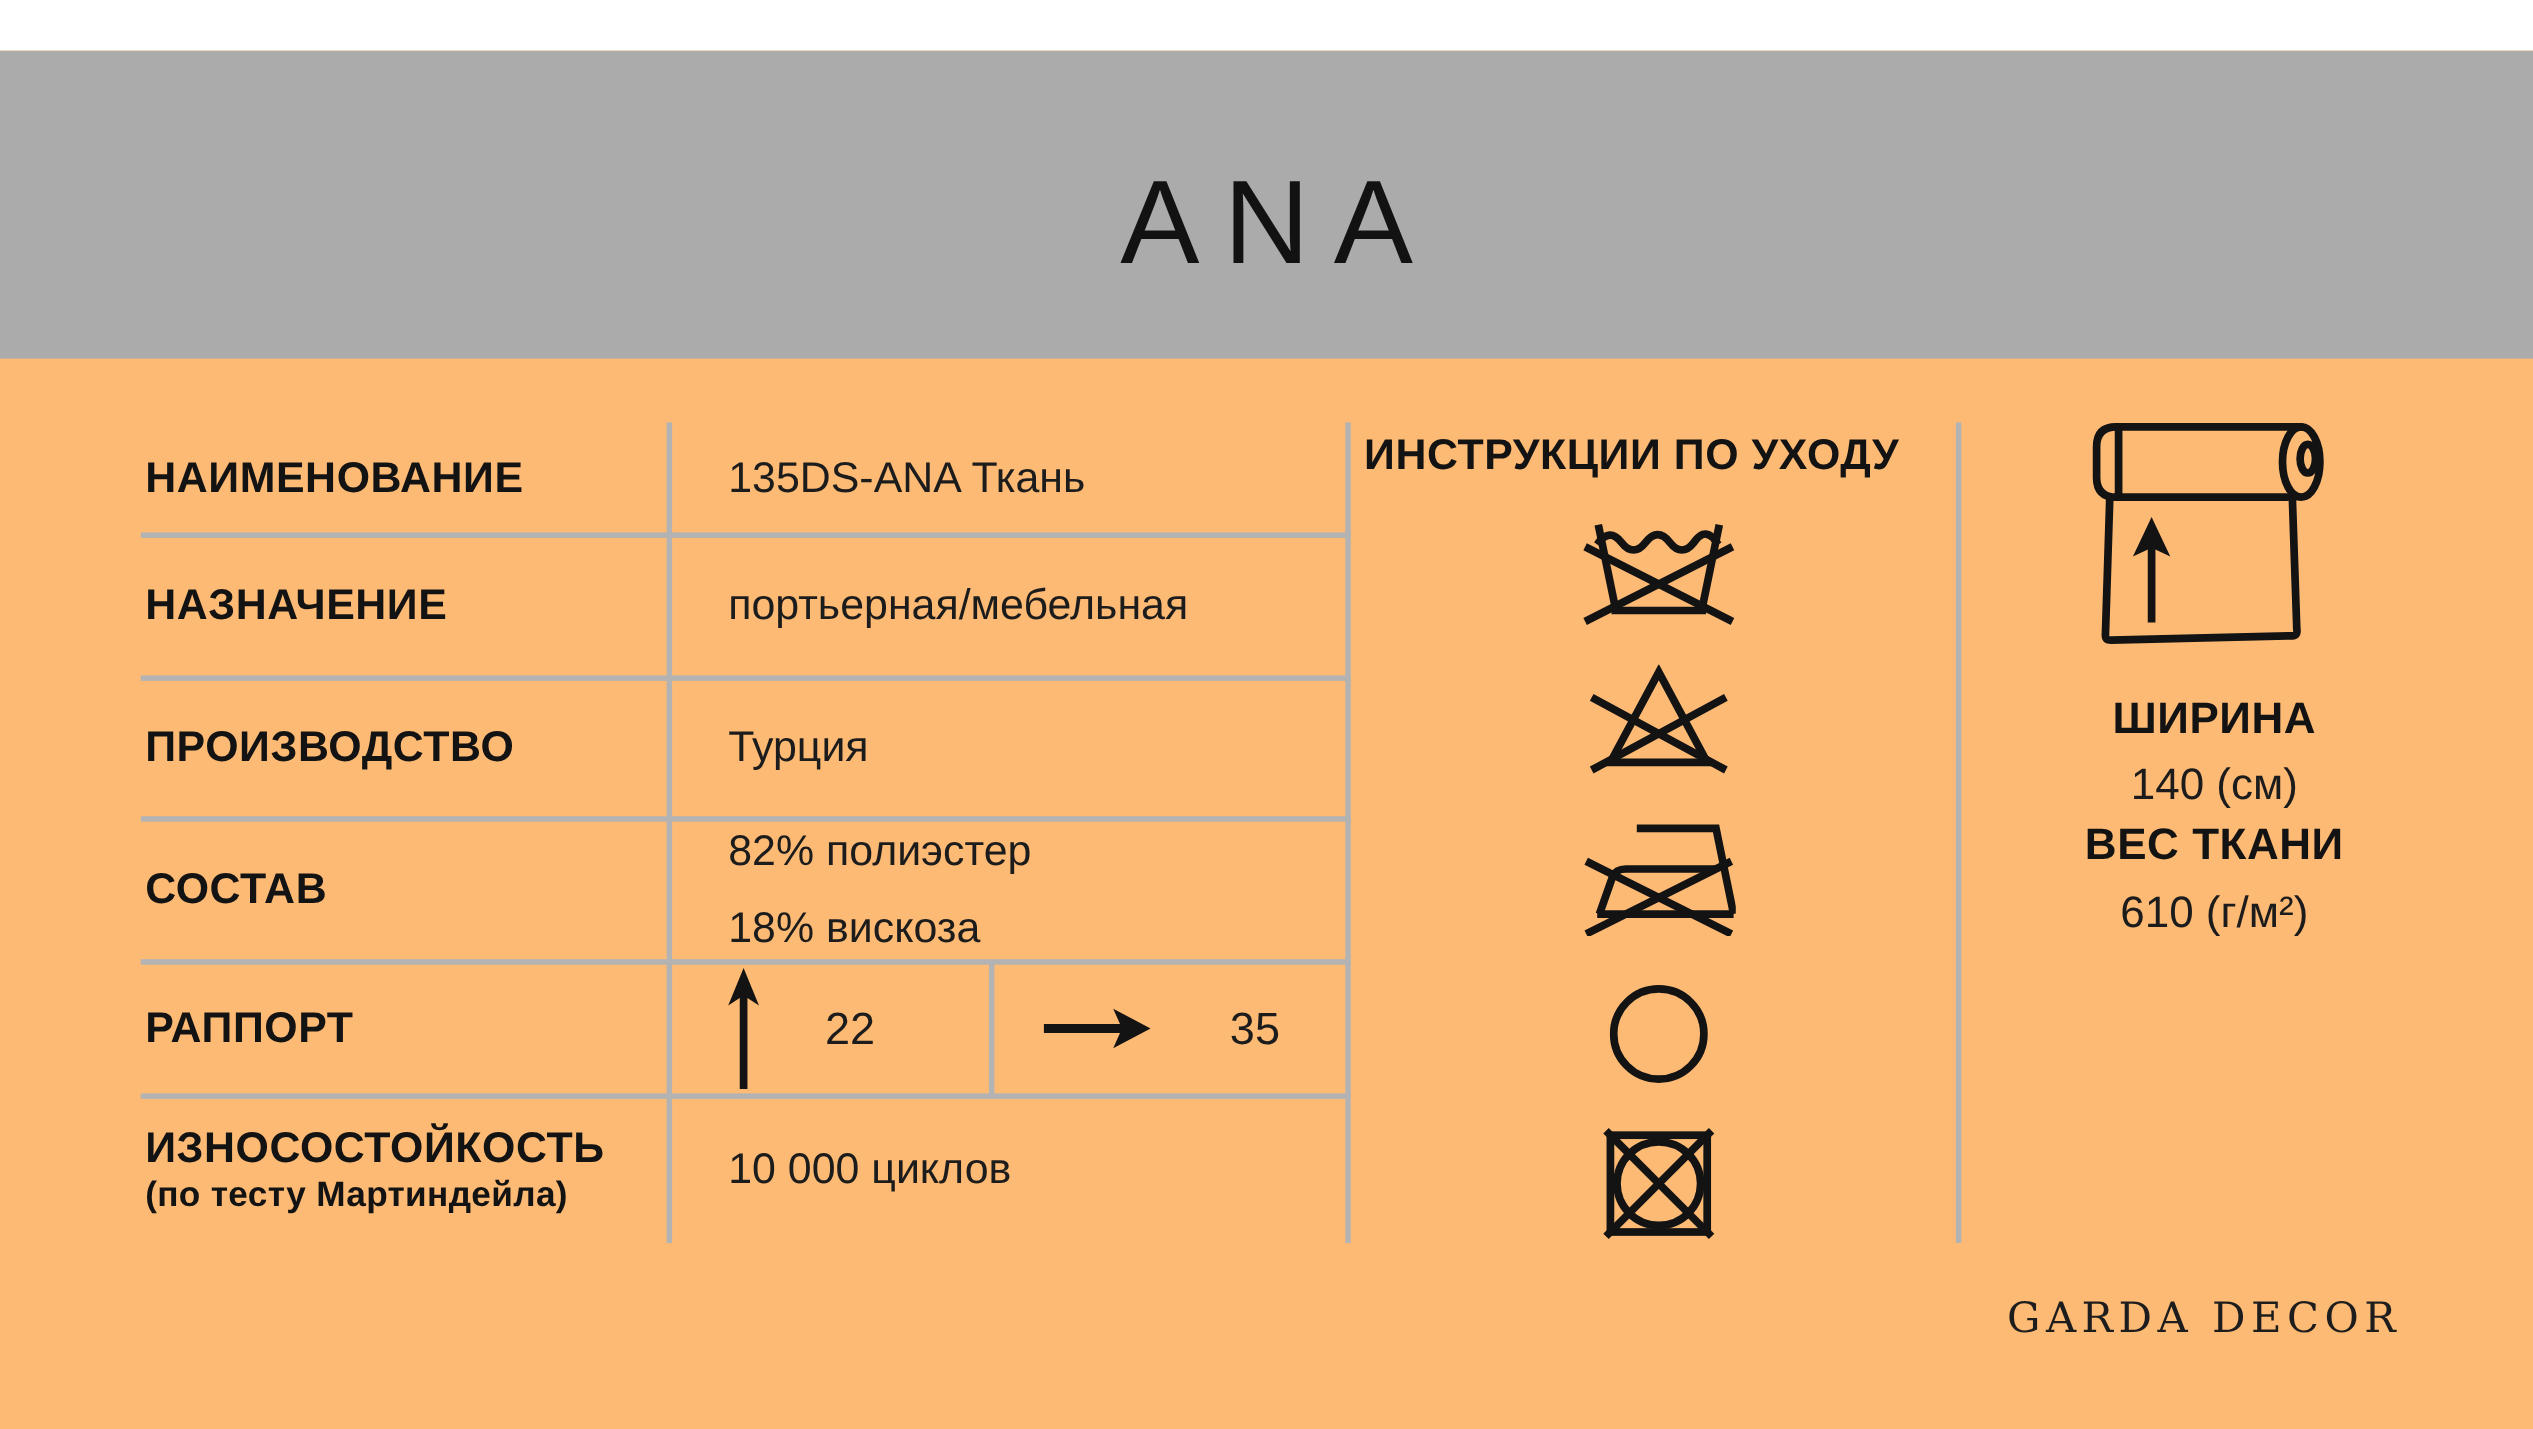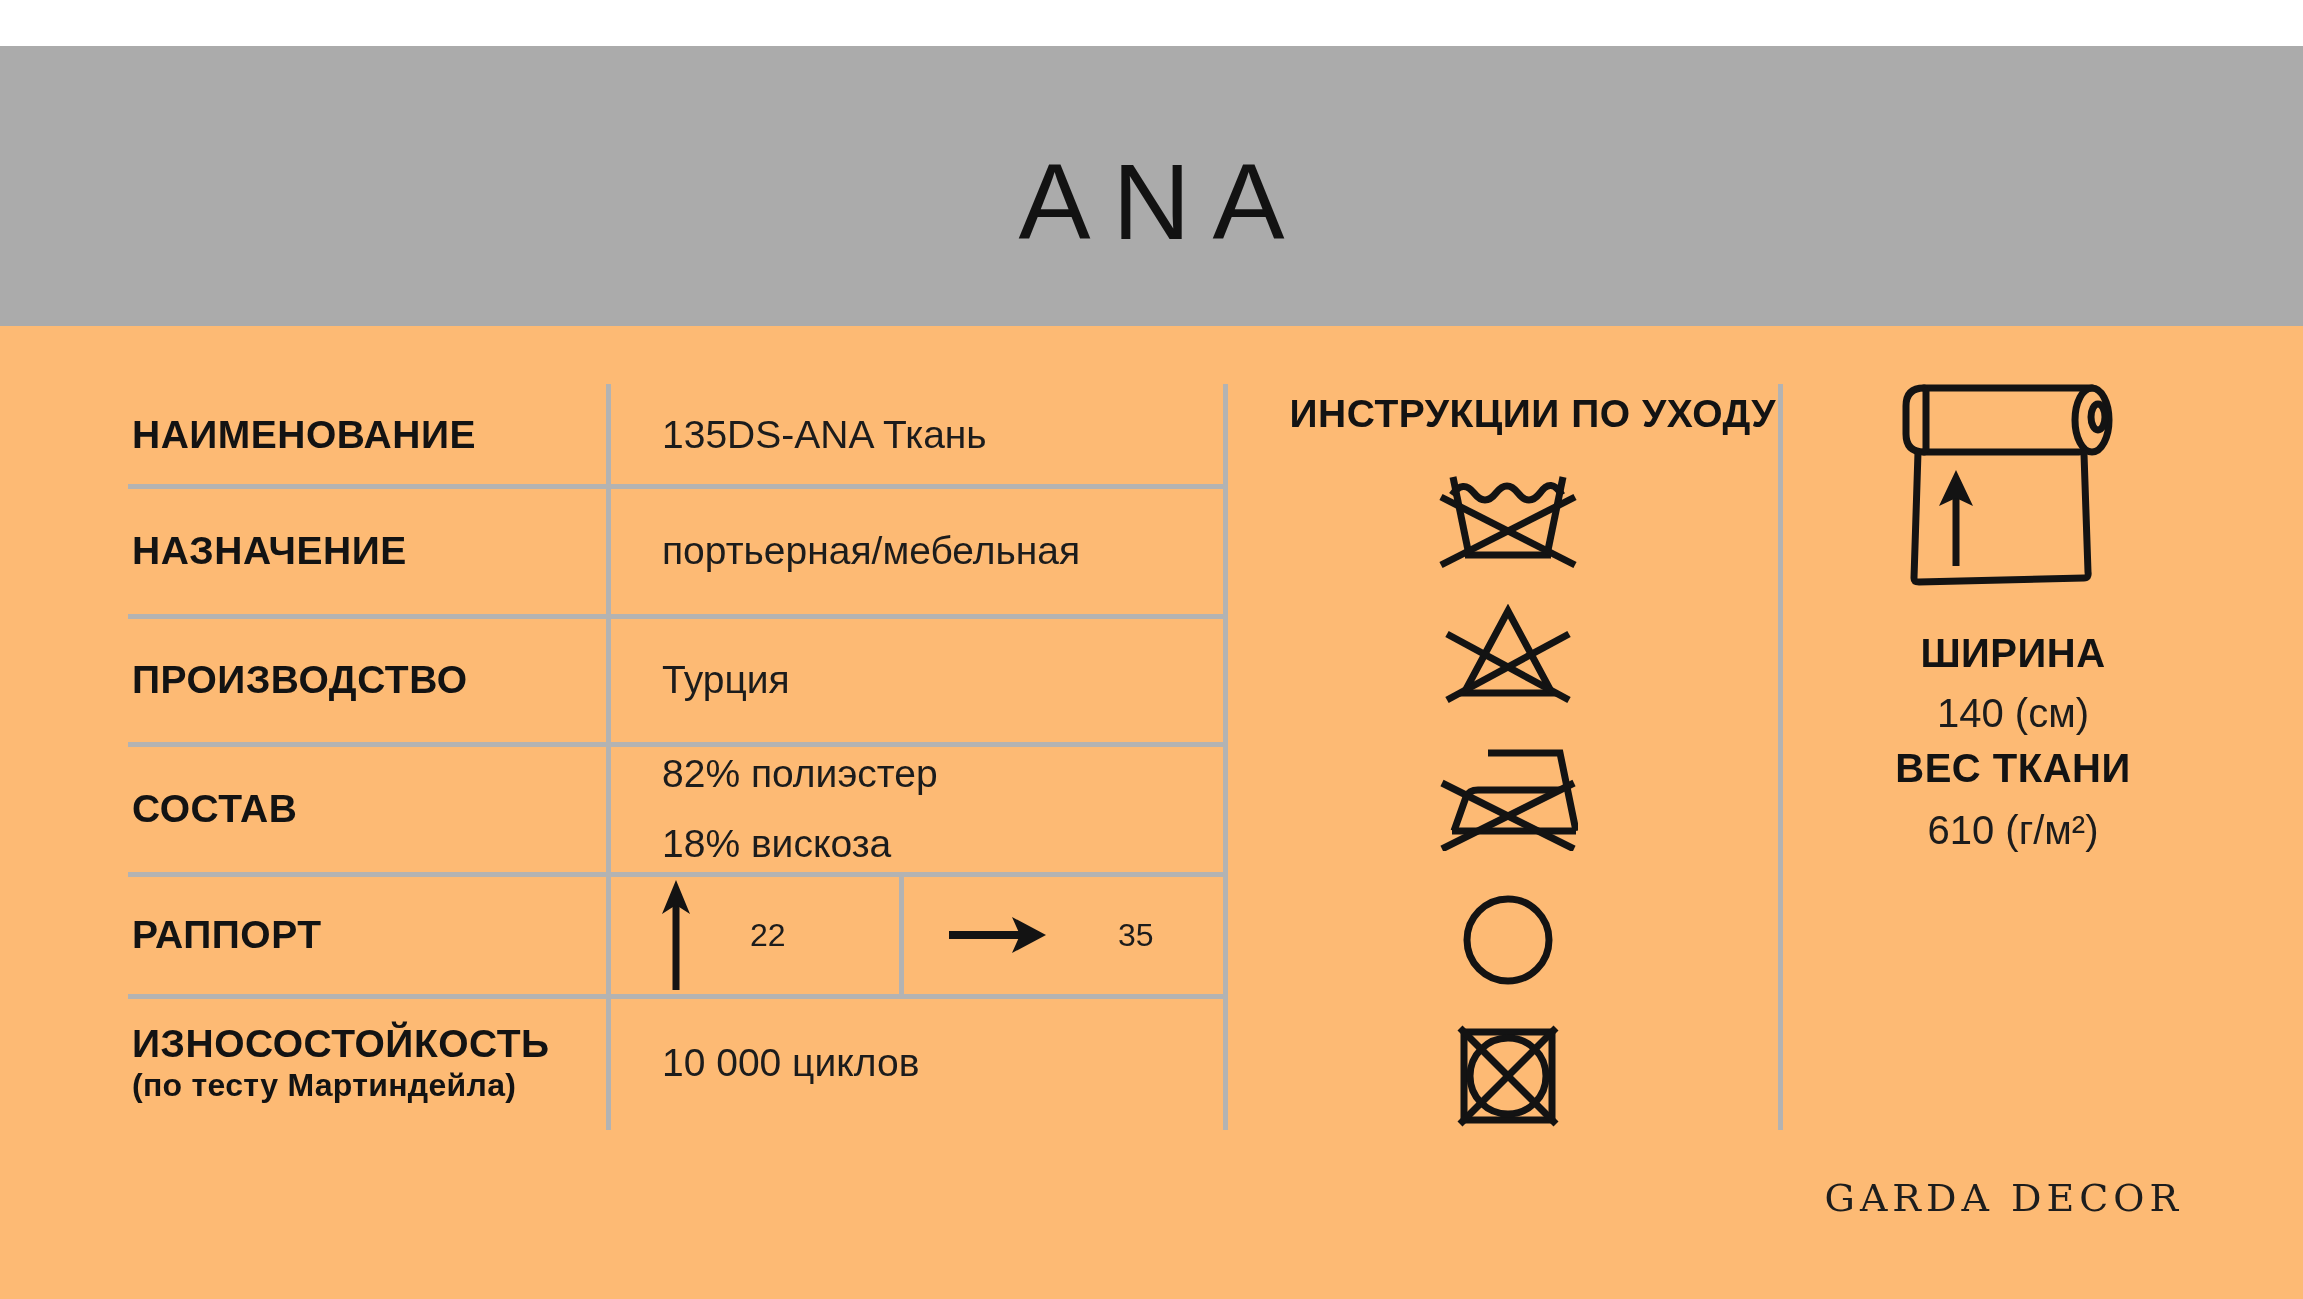--- a/index.html
+++ b/index.html
@@ -44,27 +44,27 @@
   .r1{top:338px;height:102px;}
   .r2{top:440px;height:130px;align-items:center;}
   .r3{top:570px;height:128px;}
   .r4{top:698px;height:130px;}
   .r5{top:828px;height:122px;}
   .r6{top:950px;height:134px;}
   
   .rap-cell{display:flex;align-items:center;height:100%;box-sizing:border-box;}
   .rap-cell.a{width:293px;flex:0 0 293px;padding-left:50px;}
   .rap-cell.b{width:319px;flex:0 0 319px;padding-left:47px;gap:22px;}
-  .rap-num{font-size:32px;color:#1c1c1c;}
+  .rap-num{font-size:41px;color:#1c1c1c;}
   .rap-cell.a .rap-num{margin-left:54px;}
   .rap-cell.b .rap-num{margin-left:48px;}
   
   .care-title{
     position:absolute;left:1240px;top:346px;width:536px;
-    text-align:right;font-weight:bold;font-size:39px;letter-spacing:.5px;
+    text-align:left;font-weight:bold;font-size:39px;letter-spacing:.5px;
   }
   .care-sym{position:absolute;}
   
   .spec-text{position:absolute;left:1813px;width:400px;text-align:center;}
   .spec-label{font-weight:bold;font-size:40px;letter-spacing:.5px;}
   .spec-value{font-size:40px;font-weight:normal;color:#1c1c1c;}
   .w-label{top:585px;}
   .w-value{top:645px;}
   .g-label{top:700px;}
   .g-value{top:762px;}

